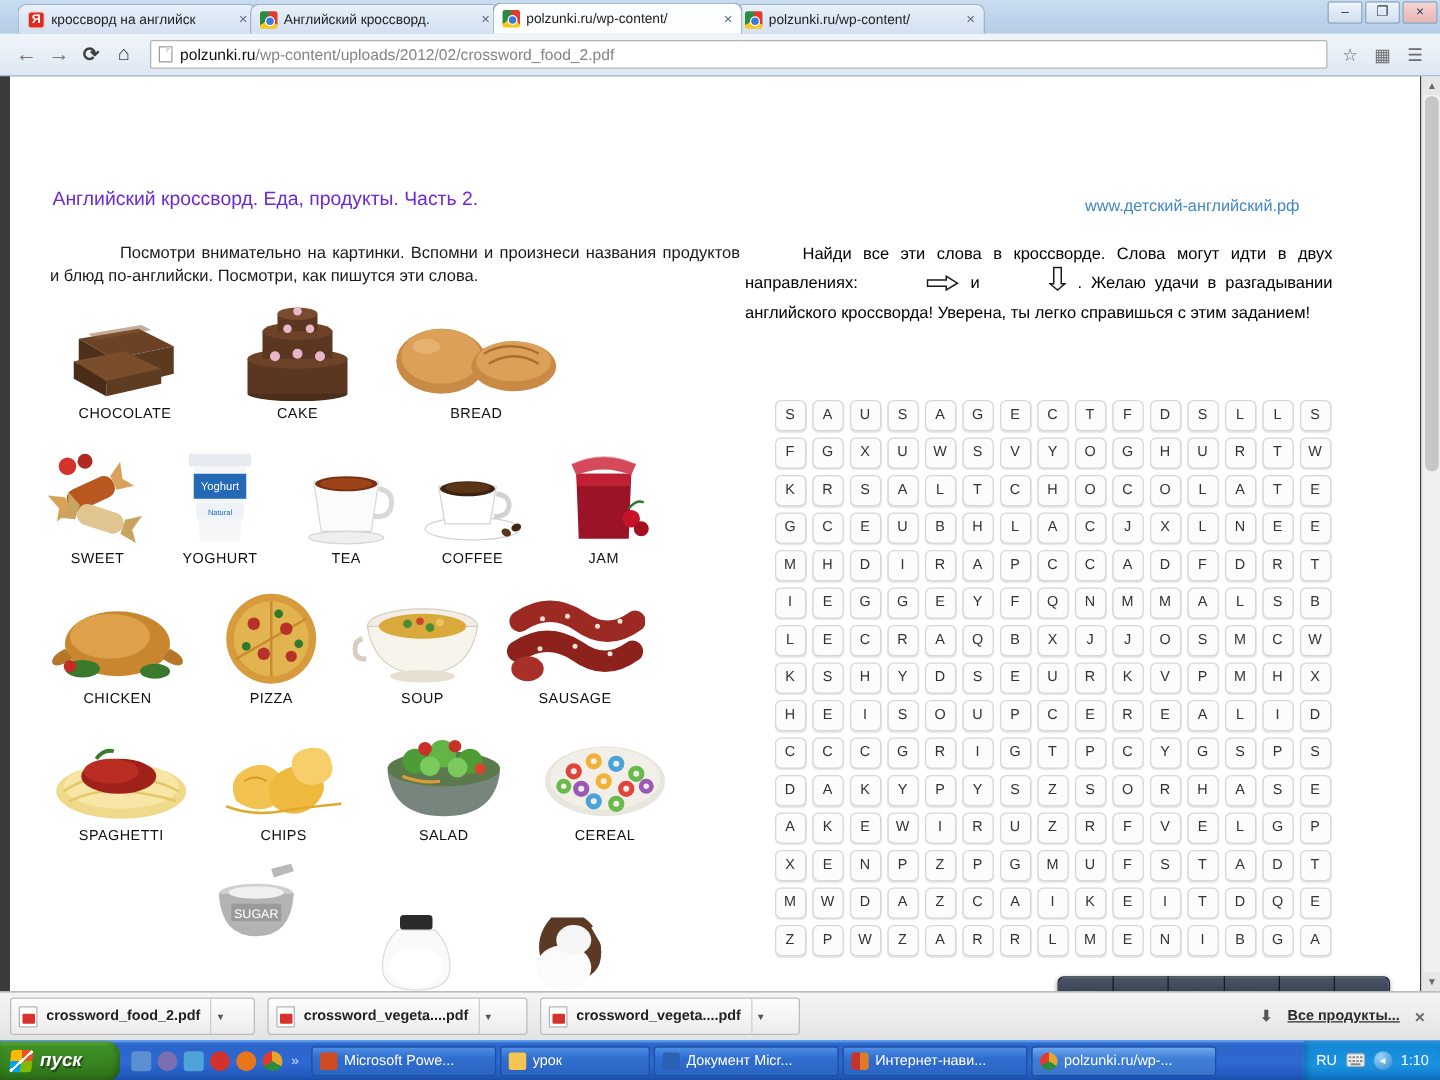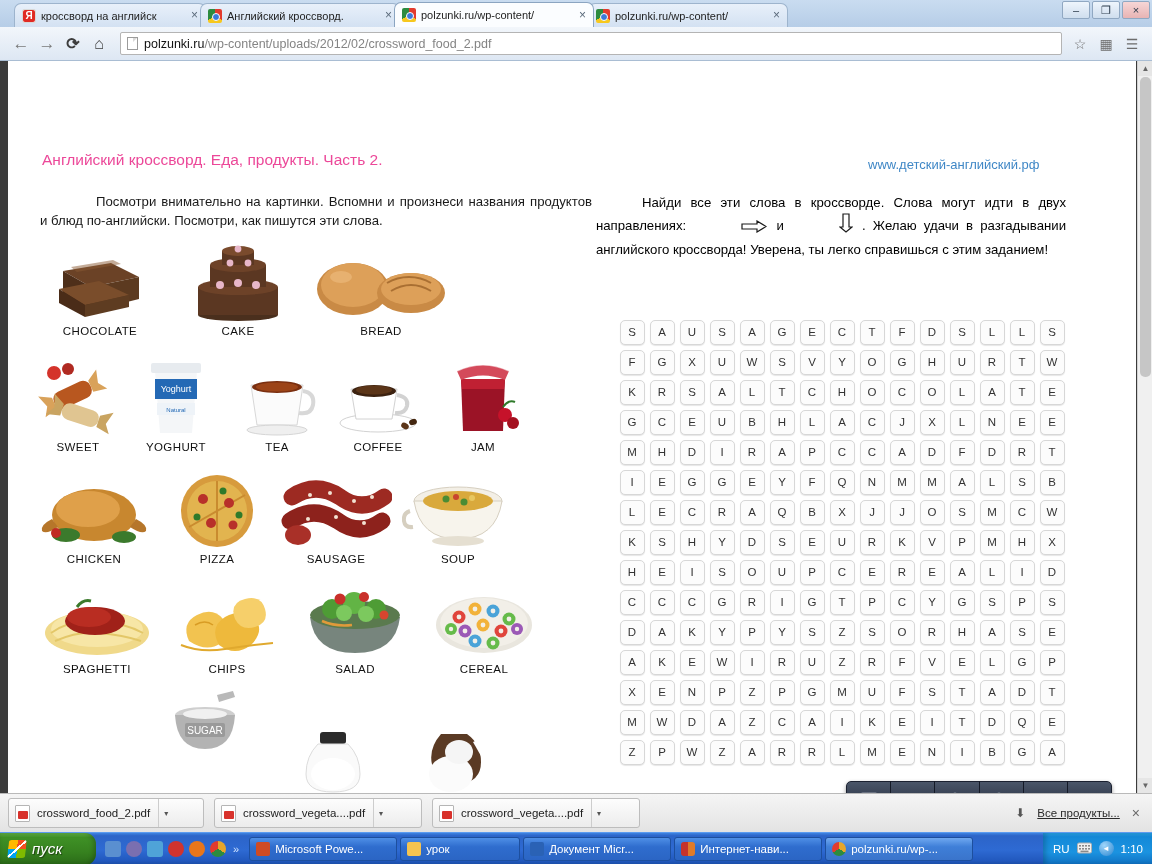--- a/index.html
+++ b/index.html
@@ -100,21 +100,21 @@
   }
   #vscroll .arrow {
     position:absolute; left:0; width:15px; height:15px; background:#e6e6e6;
     color:#666; font-size:8px; text-align:center; line-height:15px;
   }
   #vscroll .arrow.up { top:0; } #vscroll .arrow.down { bottom:0; }
   #vthumb { position:absolute; left:2px; top:16px; width:11px; height:300px; background:#c6c6c6; border-radius:5px; }
 
   
   .doc-title {
-    position:absolute; left:34px; top:90px; font-size:15.5px; color:#ec4899; font-weight:500;
+    position:absolute; left:34px; top:90px; font-size:15.5px; color:#6d28d9; font-weight:500;
   }
   .doc-site {
     position:absolute; left:860px; top:96px; font-size:13px; color:#3f87c6;
   }
   .intro-left {
     position:absolute; left:32px; top:131px; width:552px;
     font-size:13.2px; color:#1a1a1a; line-height:19px; text-align:justify; text-indent:56px;
   }
   .intro-right {
     position:absolute; left:588px; top:131px; width:470px;
@@ -157,21 +157,21 @@
     border-right:1px solid #141a27; color:#e9edf5;
   }
   .pdfbtn:last-child { border-right:none; }
   .pdfbtn svg { display:block; }
 
   
   #shelf {
     position:absolute; left:0; top:793px; width:1152px; height:39px;
     background: linear-gradient(to bottom,#f5f5f5,#e3e3e3);
     border-top:1px solid #b9b9b9;
-    display:flex; align-items:center; padding:0 8px;
+    display:flex; align-items:center; padding:0 8px;font-weight:bold;
   }
   .dl-item {
     height:30px; margin-right:10px; background: linear-gradient(to bottom,#fdfdfd,#ececec);
     border:1px solid #bdbdbd; border-radius:3px;
     display:flex; align-items:center; padding:0 2px 0 6px; font-size:11.5px; color:#222;
   }
   .pdf-ico {
     width:15px; height:17px; margin-right:7px; flex:0 0 15px; position:relative;
     background:#ffffff; border:1px solid #b5b5b5; border-radius:1px;
   }
@@ -204,21 +204,21 @@
     box-shadow: inset -2px 0 5px rgba(0,0,0,0.25);
   }
   #start .flag {
     width:18px; height:18px; flex:0 0 18px;
     background:
       linear-gradient(135deg, transparent 46%, #fff 46%, #fff 54%, transparent 54%),
       conic-gradient(from 0deg, #f25022 0 90deg, #7fba00 90deg 180deg, #00a4ef 180deg 270deg, #ffb900 270deg 360deg);
     border-radius:3px; transform: skewX(-6deg);
   }
   #start .label {
-    color:#fff; font-size:15px; font-style:italic; font-weight:normal;
+    color:#fff; font-size:15px; font-style:italic; font-weight:bold;
     text-shadow:1px 1px 1px rgba(0,0,0,0.5);
   }
   #quicklaunch {
     display:flex; align-items:center; gap:5px; padding:0 4px 0 9px; height:32px;
   }
   .ql-ico { width:16px; height:16px; border-radius:3px; }
   .ql-chev { color:#cfe2ff; font-size:11px; margin-left:2px; }
   #tasklist { display:flex; align-items:center; gap:3px; margin-left:6px; flex:1 1 auto; }
   .taskbtn {
     height:24px; max-width:148px; flex:0 1 148px;
@@ -475,52 +475,52 @@
                 <circle cx="64" cy="34" r="5" fill="#b8302a"></circle>
                 <circle cx="46" cy="54" r="5" fill="#b8302a"></circle>
                 <circle cx="68" cy="56" r="4.5" fill="#b8302a"></circle>
                 <circle cx="32" cy="48" r="3.5" fill="#2f7a2a"></circle>
                 <circle cx="58" cy="22" r="3.5" fill="#2f7a2a"></circle>
                 <circle cx="74" cy="46" r="3.5" fill="#2f7a2a"></circle>
               </svg>
             </div>
             <div class="food-label">PIZZA</div>
           </div>
+          <div class="food-cell" style="width:124px;">
+            <div class="food-pic" style="height:84px;">
+              <svg width="112" height="78" viewBox="0 0 112 78">
+                <ellipse cx="56" cy="30" rx="44" ry="14" fill="#f3efe6" stroke="#d6cfc0"></ellipse>
+                <path d="M12 30 q6 38 44 38 q38 0 44 -38 Z" fill="#f7f4ec" stroke="#d6cfc0"></path>
+                <ellipse cx="56" cy="30" rx="35" ry="10" fill="#d9a93c"></ellipse>
+                <circle cx="44" cy="28" r="3.5" fill="#4b8c34"></circle>
+                <circle cx="62" cy="31" r="3.5" fill="#4b8c34"></circle>
+                <circle cx="54" cy="26" r="3" fill="#c9452e"></circle>
+                <circle cx="70" cy="27" r="3" fill="#e8c760"></circle>
+                <path d="M8 40 q-7 2 -6 10 q1 7 9 6" fill="none" stroke="#d6cfc0" stroke-width="4"></path>
+                <ellipse cx="56" cy="70" rx="26" ry="5" fill="#e5dfd1"></ellipse>
+              </svg>
+            </div>
+            <div class="food-label">SOUP</div>
+          </div>
           <div class="food-cell" style="width:120px;">
             <div class="food-pic" style="height:84px;">
               <svg width="112" height="76" viewBox="0 0 112 76">
                 <path d="M12 24 q24 -16 48 0 q22 16 44 0" stroke="#9d2a22" stroke-width="17" fill="none" stroke-linecap="round"></path>
                 <path d="M10 48 q24 -16 48 0 q22 16 44 0" stroke="#8d221c" stroke-width="17" fill="none" stroke-linecap="round"></path>
                 <circle cx="30" cy="22" r="2" fill="#f2e2d2"></circle>
                   <circle cx="50" cy="20" r="2" fill="#f2e2d2"></circle>
                 <circle cx="74" cy="28" r="2" fill="#f2e2d2"></circle>
                   <circle cx="92" cy="24" r="2" fill="#f2e2d2"></circle>
                 <circle cx="28" cy="46" r="2" fill="#f2e2d2"></circle>
                   <circle cx="56" cy="44" r="2" fill="#f2e2d2"></circle>
                 <circle cx="84" cy="50" r="2" fill="#f2e2d2"></circle>
                 <ellipse cx="18" cy="62" rx="13" ry="10" fill="#a93028"></ellipse>
               </svg>
             </div>
             <div class="food-label">SAUSAGE</div>
-          </div>
-          <div class="food-cell" style="width:124px;">
-            <div class="food-pic" style="height:84px;">
-              <svg width="112" height="78" viewBox="0 0 112 78">
-                <ellipse cx="56" cy="30" rx="44" ry="14" fill="#f3efe6" stroke="#d6cfc0"></ellipse>
-                <path d="M12 30 q6 38 44 38 q38 0 44 -38 Z" fill="#f7f4ec" stroke="#d6cfc0"></path>
-                <ellipse cx="56" cy="30" rx="35" ry="10" fill="#d9a93c"></ellipse>
-                <circle cx="44" cy="28" r="3.5" fill="#4b8c34"></circle>
-                <circle cx="62" cy="31" r="3.5" fill="#4b8c34"></circle>
-                <circle cx="54" cy="26" r="3" fill="#c9452e"></circle>
-                <circle cx="70" cy="27" r="3" fill="#e8c760"></circle>
-                <path d="M8 40 q-7 2 -6 10 q1 7 9 6" fill="none" stroke="#d6cfc0" stroke-width="4"></path>
-                <ellipse cx="56" cy="70" rx="26" ry="5" fill="#e5dfd1"></ellipse>
-              </svg>
-            </div>
-            <div class="food-label">SOUP</div>
           </div>
         </div>
 
         <div class="food-row" style="margin-top:12px;">
           <div class="food-cell" style="width:134px;justify-content:space-between;">
             <div class="food-pic" style="height:82px;">
               <svg width="120" height="74" viewBox="0 0 120 74">
                 <ellipse cx="60" cy="48" rx="52" ry="22" fill="#f0d98a"></ellipse>
                 <ellipse cx="60" cy="44" rx="46" ry="18" fill="#f7e6a6"></ellipse>
                 <path d="M14 48 q20 -14 46 -12 q28 2 46 12" stroke="#e3c768" stroke-width="2" fill="none"></path>

